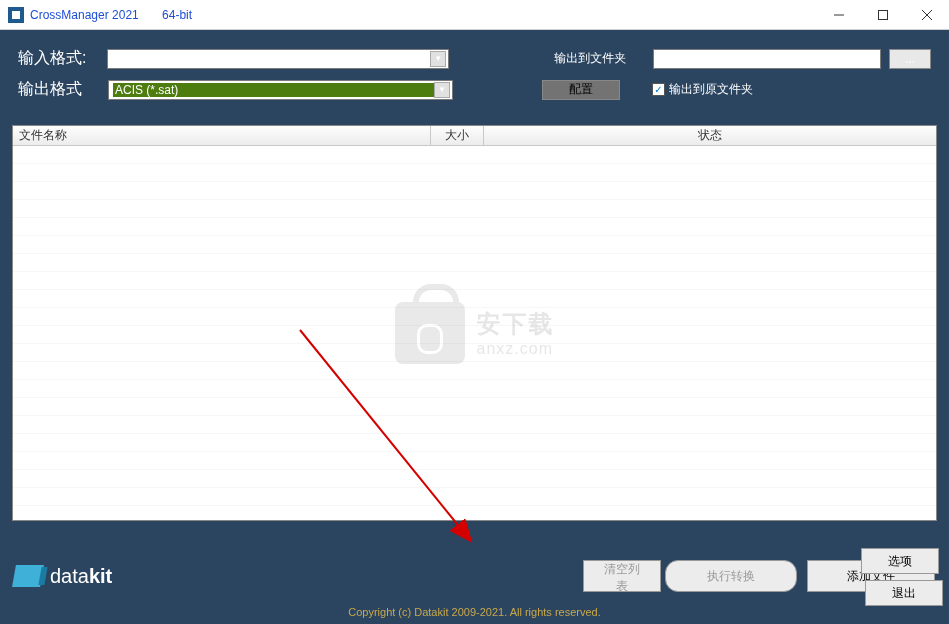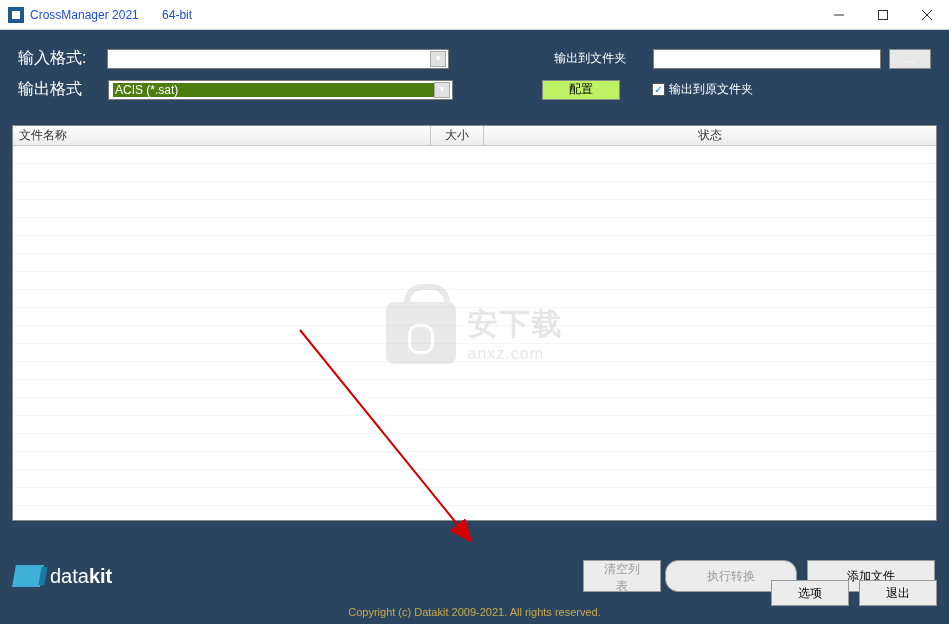--- a/index.html
+++ b/index.html
@@ -96,21 +96,21 @@
   margin-left: 8px;
   background: #e8e8e8;
   border: 1px solid #888;
   font-size: 12px;
   cursor: pointer;
   display: flex; align-items: center; justify-content: center;
 }
 .config-btn {
   width: 78px; height: 20px;
   margin-left: 89px;
-  background: #bef264;
+  background: #737373;
   border: 1px solid #888;
   font-size: 12px;
   cursor: pointer;
 }
 .checkbox-wrap {
   margin-left: 32px;
   display: flex; align-items: center; gap: 4px;
   color: #fff;
 }
 .checkbox-box {
@@ -183,21 +183,21 @@
 .wm-bag::after {
   content: "";
   position: absolute;
   top: 22px; left: 50%;
   transform: translateX(-50%);
   width: 20px; height: 24px;
   border: 3px solid #fff;
   border-radius: 10px 10px 10px 10px;
 }
 .wm-text { display: flex; flex-direction: column; color: #777; }
-.wm-cn { font-size: 30px; font-weight: bold; letter-spacing: 2px; }
+.wm-cn { font-size: 24px; font-weight: bold; letter-spacing: 2px; }
 .wm-en { font-size: 16px; letter-spacing: 1px; }
 
 .arrow-annotation {
   position: absolute;
   pointer-events: none;
   z-index: 50;
 }
 
 .bottom-area {
   position: absolute;
@@ -239,23 +239,24 @@
   padding: 0 18px;
 }
 .action-btn.disabled { color: #9a9a9a; cursor: default; }
 .action-btn + .action-btn { margin-left: 4px; }
 .btn-clear { width: 78px; text-align: center; }
 .btn-exec { width: 132px; border-radius: 13px; }
 .btn-add { width: 128px; margin-left: 10px !important; }
 
 .side-buttons {
   position: absolute;
-  right: 12px;
+  right: 6px;
   bottom: 18px;
   display: flex;
+  flex-direction: column;
   gap: 6px;
 }
 .side-buttons .action-btn { width: 78px; height: 26px; }
 
 .copyright {
   position: absolute;
   bottom: 6px;
   left: 0; right: 0;
   text-align: center;
   color: #c9a84a;

